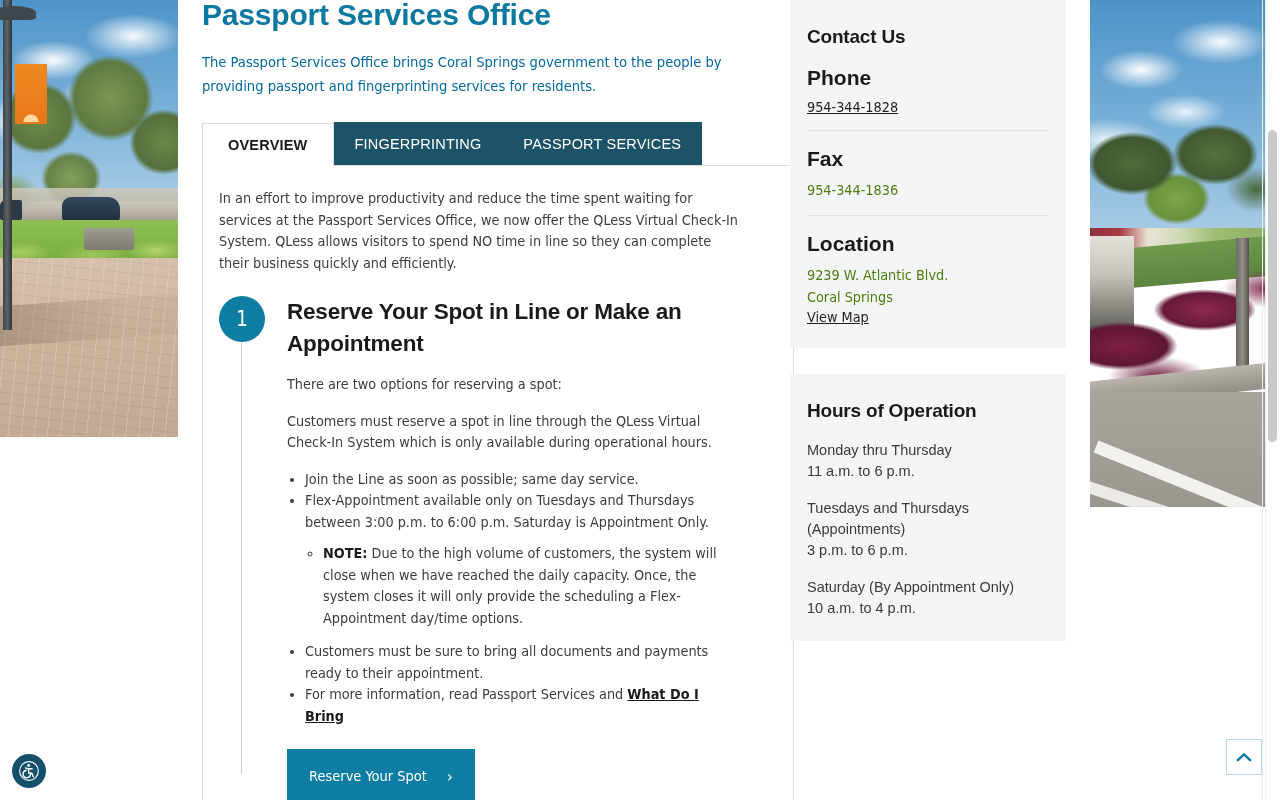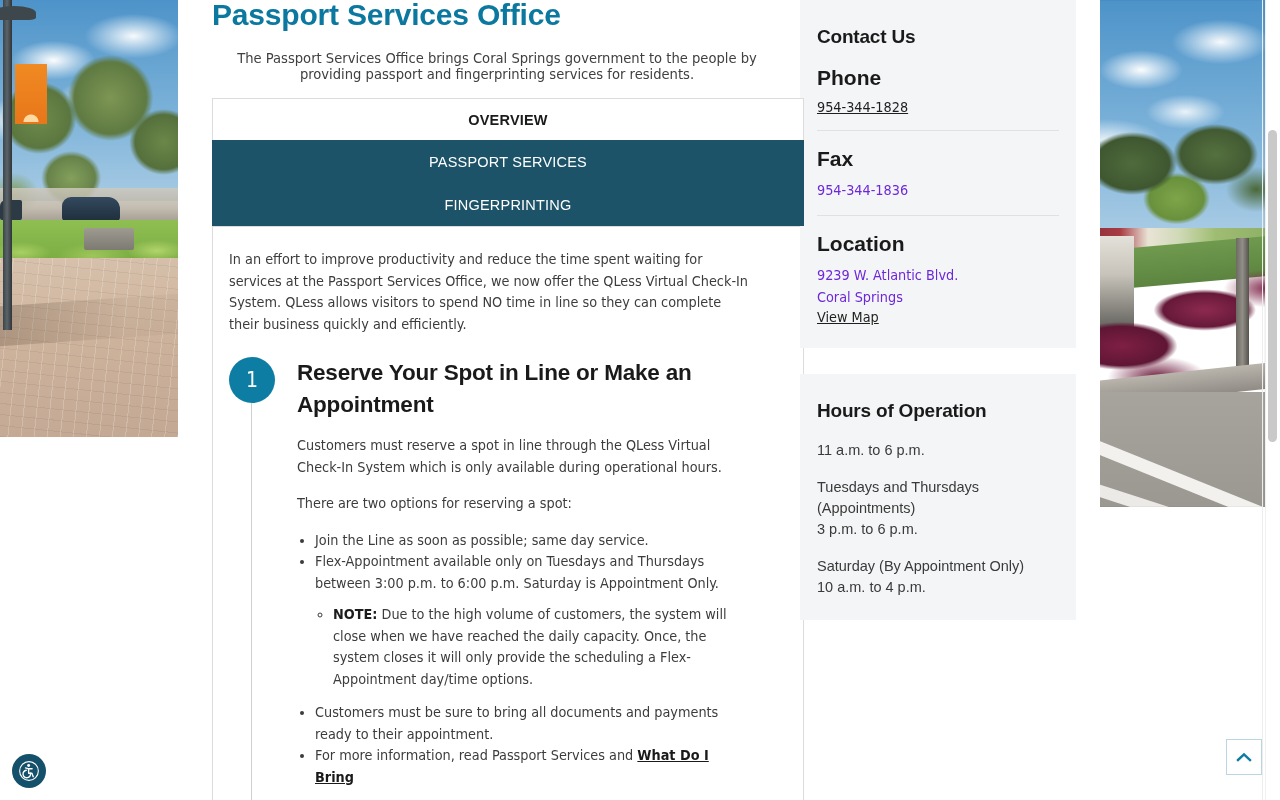--- a/index.html
+++ b/index.html
@@ -160,55 +160,54 @@
     position: absolute; left: 148px; top: 238px; width: 13px; height: 130px;
     background: linear-gradient(90deg, #6d6a64 0%, #918e87 50%, #55524d 100%);
   }
   .photo-right .frame-shadow {
     position: absolute; inset: 0; box-shadow: inset 0 0 0 1px rgba(0,0,0,.04);
   }
 
   
   .content {
     position: absolute;
-    left: 190px; top: 0;
+    left: 180px; top: 0;
     width: 910px; height: 800px;
     background: #fff;
   }
   .article {
     position: absolute;
     left: 22px; top: 0;
     width: 592px;
   }
   h1.page-title {
     color: #0b78a0;
     font-size: 30px;
     font-weight: bold;
     line-height: 34px;
     letter-spacing: -0.2px;
     margin-top: -2px;
   }
   p.intro {
     margin-top: 18px;
     font-size: 14.6px;
-    line-height: 16px;
-    color: #404040;
+    line-height: 24px;
+    color: #0369a1;
     font-family: "DejaVu Sans", sans-serif;
     font-stretch: condensed;
     width: 570px;
-    text-align: center;
   }
 
   
   .tabs {
-    margin-top: 16px;
+    margin-top: 24px;
     display: flex;
+    align-items: flex-end;
     position: relative;
     z-index: 2;
-    flex-direction: column;
   }
   .tab {
     height: 43px;
     display: flex; align-items: center; justify-content: center;
     padding: 0 20px;
     font-size: 14.5px;
     letter-spacing: .2px;
     cursor: pointer;
     text-transform: uppercase;
     white-space: nowrap;
@@ -341,21 +340,21 @@
     margin-bottom: 18px;
   }
   h4.field-label {
     font-size: 21px;
     font-weight: bold;
     color: #1a1a1a;
     margin-bottom: 8px;
   }
   .field-value {
     font-size: 14.3px;
-    color: #6d28d9;
+    color: #4d7c0f;
     font-family: "DejaVu Sans", sans-serif;
     font-stretch: condensed;
     line-height: 22px;
   }
   a.link-underline {
     color: #1f1f1f;
     text-decoration: underline;
     font-size: 14.3px;
     font-family: "DejaVu Sans", sans-serif;
     font-stretch: condensed;
@@ -458,37 +457,37 @@
   <div class="content">
 
     <div class="article">
 
       <h1 class="page-title">Passport Services Office</h1>
 
       <p class="intro">The Passport Services Office brings Coral Springs government to the people by providing passport and fingerprinting services for residents.</p>
 
       <div class="tabs">
         <div class="tab active">Overview</div>
+        <div class="tab inactive">Fingerprinting</div>
         <div class="tab inactive">Passport Services</div>
-        <div class="tab inactive">Fingerprinting</div>
       </div>
 
       <div class="tab-panel">
 
         <p class="panel-intro">In an effort to improve productivity and reduce the time spent waiting for services at the Passport Services Office, we now offer the QLess Virtual Check-In System. QLess allows visitors to spend NO time in line so they can complete their business quickly and efficiently.</p>
 
         <div class="step step1">
           <div class="step-marker">
             <div class="step-circle">1</div>
             <div class="step-line"></div>
           </div>
           <h2 class="step-title">Reserve Your Spot in Line or Make an Appointment</h2>
           <div class="step-body">
+            <p>There are two options for reserving a spot:</p>
             <p>Customers must reserve a spot in line through the QLess Virtual Check-In System which is only available during operational hours.</p>
-            <p>There are two options for reserving a spot:</p>
             <ul>
               <li>Join the Line as soon as possible; same day service.</li>
               <li>
                 <span>Flex-Appointment available only on Tuesdays and Thursdays between 3:00 p.m. to 6:00 p.m. Saturday is Appointment Only.</span>
                 <ul>
                   <li><b>NOTE:</b><span> Due to the high volume of customers, the system will close when we have reached the daily capacity. Once, the system closes it will only provide the scheduling a Flex-Appointment day/time options.</span></li>
                 </ul>
               </li>
               <li>Customers must be sure to bring all documents and payments ready to their appointment.</li>
               <li><span>For more information, read Passport Services and </span><a class="inline-link" href="#">What Do I Bring</a></li>
@@ -519,20 +518,21 @@
         <h4 class="field-label">Location</h4>
         <div class="field-value">9239 W. Atlantic Blvd.</div>
         <div class="field-value">Coral Springs</div>
         <a class="link-underline" href="#">View Map</a>
       </div>
 
       <div class="card">
         <h3 class="card-title">Hours of Operation</h3>
 
         <div class="hours-block">
+          <div class="hours-line">Monday thru Thursday</div>
           <div class="hours-line">11 a.m. to 6 p.m.</div>
         </div>
         <div class="hours-block">
           <div class="hours-line">Tuesdays and Thursdays</div>
           <div class="hours-line">(Appointments)</div>
           <div class="hours-line">3 p.m. to 6 p.m.</div>
         </div>
         <div class="hours-block">
           <div class="hours-line">Saturday (By Appointment Only)</div>
           <div class="hours-line">10 a.m. to 4 p.m.</div>

